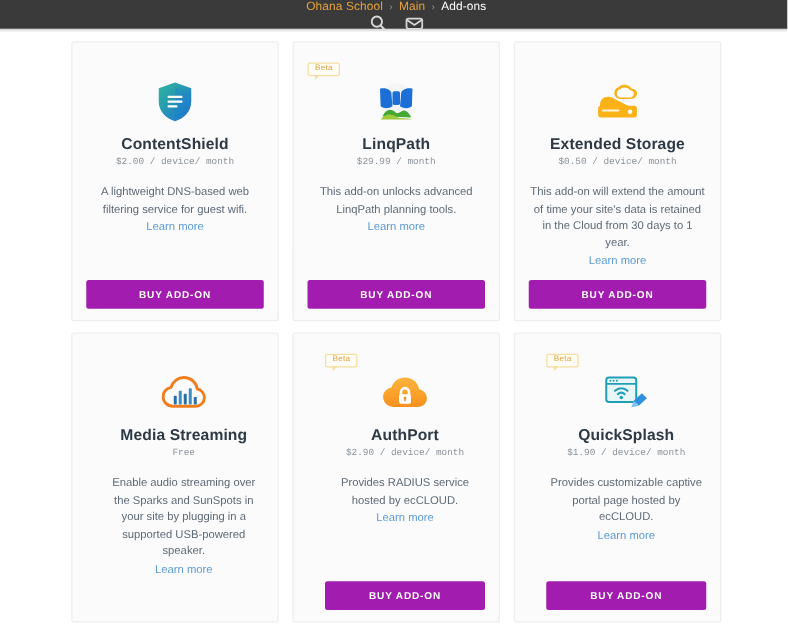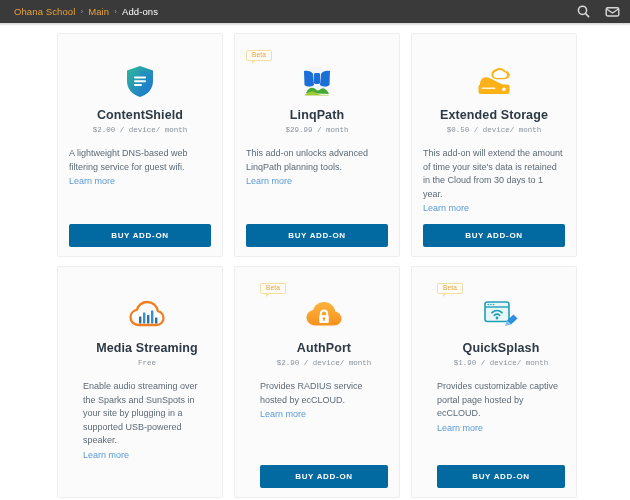--- a/index.html
+++ b/index.html
@@ -12,20 +12,21 @@
 
   
   .topbar {
     position: relative;
     height: 23px;
     background: #3a3a3a;
     display: flex;
     align-items: center;
     justify-content: space-between;
     padding: 0 10px 0 14px;
+    flex-direction: column;
   }
   .breadcrumb {
     display: flex;
     align-items: center;
     font-size: 9.5px;
     letter-spacing: .1px;
     white-space: nowrap;
   }
   .crumb-link { color: #e8a33d; }
   .crumb-sep  { color: #9a9a9a; margin: 0 5px; font-size: 8px; }
@@ -114,39 +115,40 @@
     font-size: 7.5px;
     color: #8a9299;
     margin-top: 4px;
     font-family: Liberation Mono, monospace;
   }
   .card-desc {
     font-size: 9px;
     color: #5d6a75;
     line-height: 1.5;
     margin-top: 13px;
+    text-align: center;
   }
   .learn-more {
     display: inline-block;
     font-size: 9px;
     color: #5b9bd5;
     margin-top: 1px;
     text-decoration: none;
     cursor: pointer;
   }
 
   .card-footer {
     margin-top: auto;
     padding: 0 0 9px 0;
   }
   .btn {
     display: block;
     width: 100%;
     border: none;
-    background: #0369a1;
+    background: #a21caf;
     color: #ffffff;
     font-family: "Liberation Sans", sans-serif;
     font-size: 8px;
     font-weight: bold;
     letter-spacing: .7px;
     padding: 7px 0 7px 0;
     border-radius: 2px;
     cursor: pointer;
   }
 </style>

